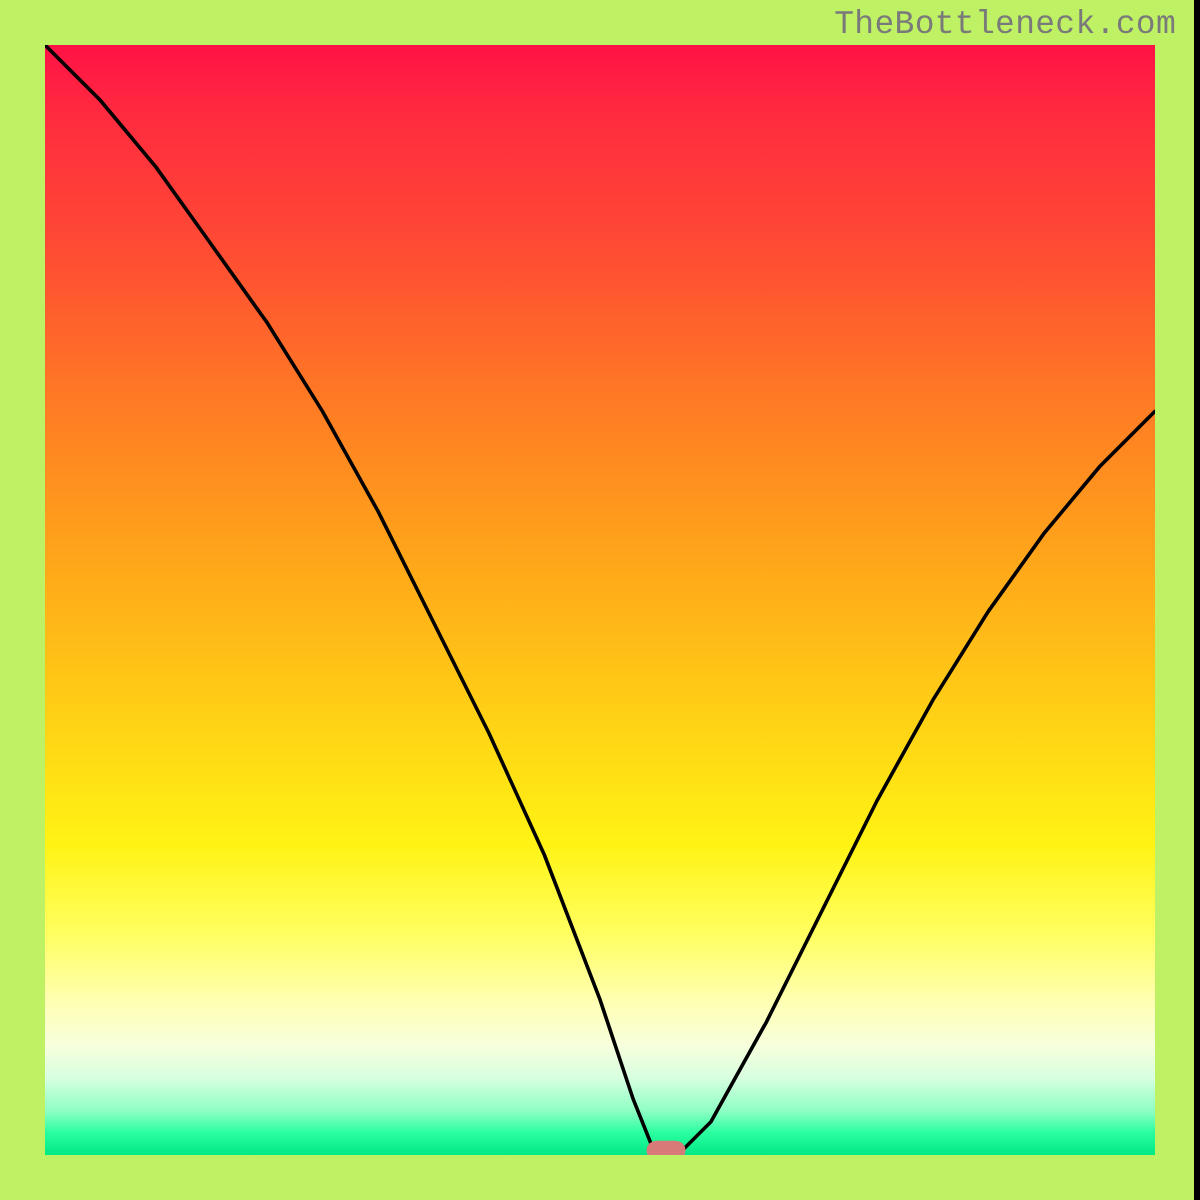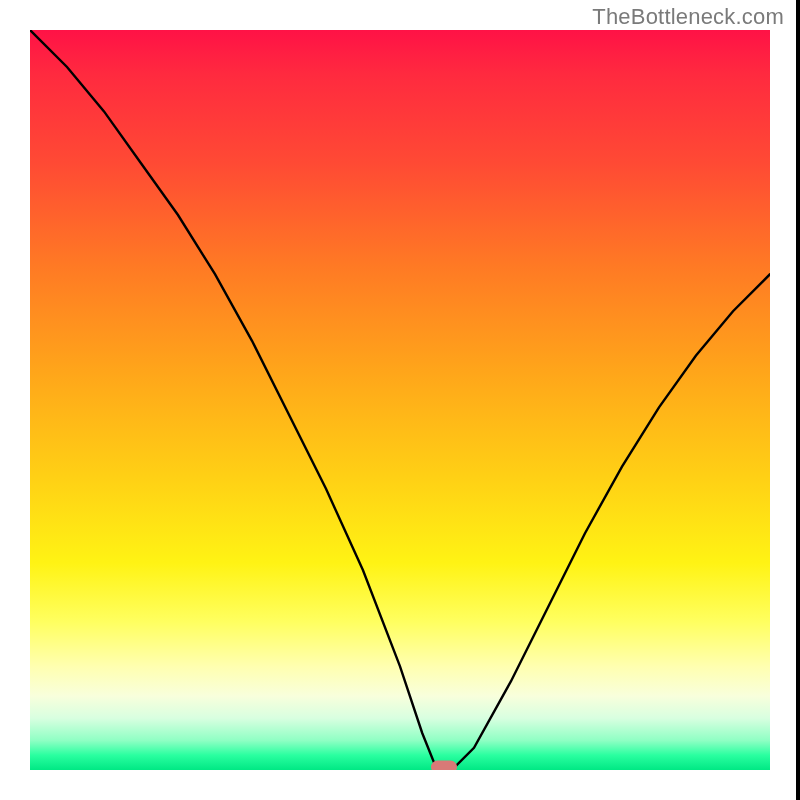--- a/index.html
+++ b/index.html
@@ -7,22 +7,23 @@
     padding: 0;
     width: 800px;
     height: 800px;
     background: #000;
     overflow: hidden;
     font-family: Arial, Helvetica, sans-serif;
   }
   .outer {
     width: 796px;
     height: 800px;
-    background: #ffffff;
+    background: #bef264;
     position: relative;
+    font-family: Liberation Mono, monospace;
   }
   .watermark {
     position: absolute;
     top: 4px;
     right: 12px;
     color: #7a7a7a;
     font-size: 22px;
     letter-spacing: 0.2px;
     font-weight: 400;
     z-index: 20;

